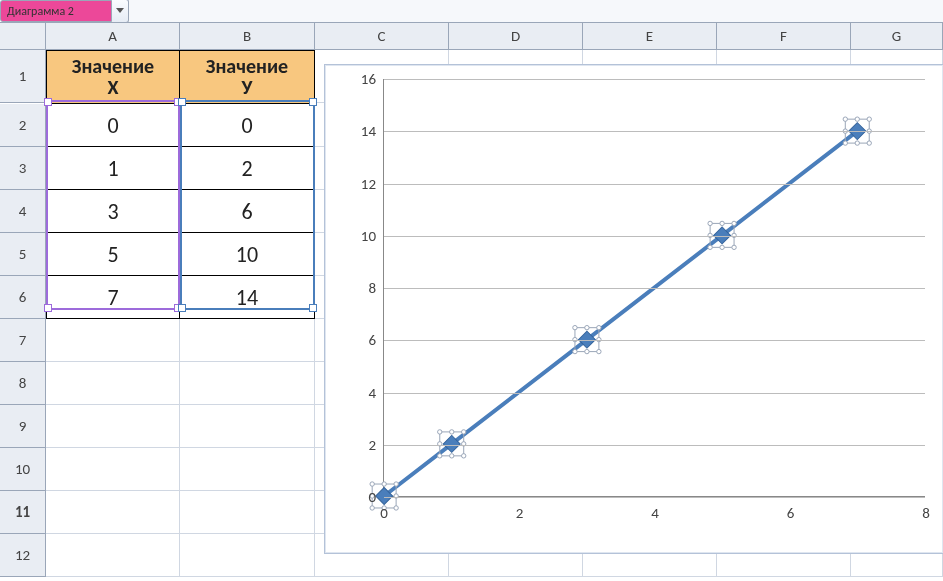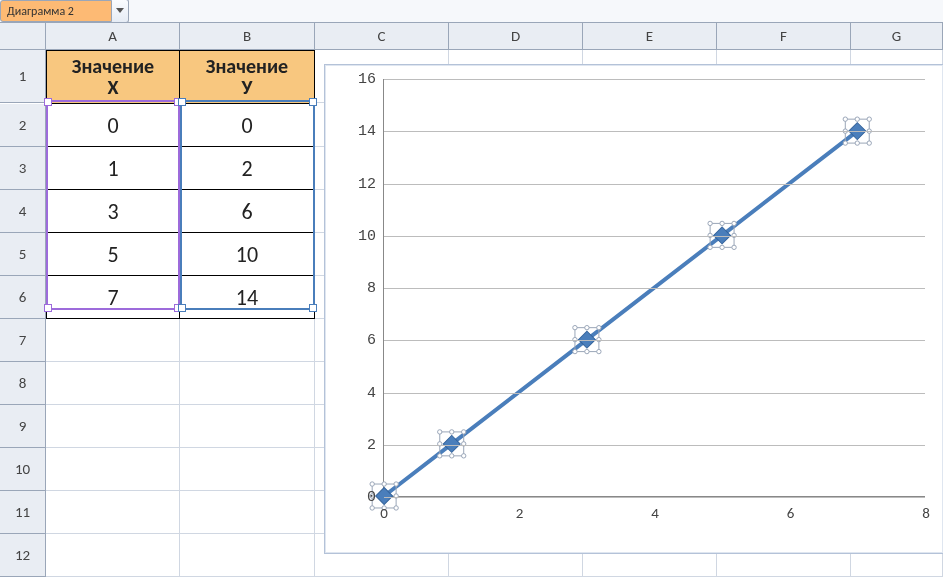--- a/index.html
+++ b/index.html
@@ -13,21 +13,21 @@
     --axis-text:#5a5a5a;
     --selection:#8faadc;
     --nb-bg:#e9edf3;
   }
   html,body{margin:0;padding:0;font-family:Calibri,Arial,sans-serif;background:#fff;color:#222;}
   .app{position:relative;width:943px;height:581px;overflow:hidden;}
 
   
   .fbar{display:flex;align-items:stretch;height:22px;border-bottom:1px solid var(--grid-border-strong);font-size:12px;background:#f6f8fb;}
   .namebox{display:flex;align-items:center;height:100%;}
-  .namebox input{width:98px;height:20px;border:1px solid var(--grid-border-strong);border-radius:3px 0 0 3px;padding:0 6px;font:12px Calibri,Arial,sans-serif;color:#333;background:#fdba74;outline:none;}
+  .namebox input{width:98px;height:20px;border:1px solid var(--grid-border-strong);border-radius:3px 0 0 3px;padding:0 6px;font:12px Calibri,Arial,sans-serif;color:#333;background:#ec4899;outline:none;}
   .nb-dd{width:16px;height:22px;border:1px solid var(--grid-border-strong);border-left:none;border-radius:0 3px 3px 0;background:linear-gradient(#fafcff,#e6ecf5);display:flex;align-items:center;justify-content:center;cursor:pointer;}
   .nb-dd svg{display:block;}
   .fx-wrap{display:flex;align-items:center;margin-left:8px;flex:1;}
   .fx-btn{width:22px;height:20px;border:1px solid var(--grid-border-strong);border-radius:3px;background:linear-gradient(#fafcff,#e6ecf5);font:italic 11px "Times New Roman",serif;color:#555;display:flex;align-items:center;justify-content:center;cursor:pointer;margin-right:6px;}
   .formula{flex:1;font:12px Consolas,Calibri,Arial,sans-serif;color:#222;padding-top:3px;}
 
   
   .sheet{position:relative;display:grid;grid-template-columns:46px 134px 135px 134px 134px 134px 134px 92px;}
   .colhdr,.rowhdr,.corner{background:var(--nb-bg);border-right:1px solid var(--grid-border-strong);border-bottom:1px solid var(--grid-border-strong);font-size:15px;color:#444;display:flex;align-items:center;justify-content:center;}
   .corner{background:var(--nb-bg);}
@@ -43,21 +43,21 @@
   
   .range-a, .range-b{position:absolute;pointer-events:none;box-sizing:border-box;}
   .range-a{border:2px solid #9d6bdb;}
   .range-b{border:2px solid #4a7ebb;}
   .handle{position:absolute;width:6px;height:6px;background:#fff;border:1px solid currentColor;}
 
   
   .chart{position:absolute;left:324px;top:64px;width:618px;height:488px;border:1px solid #b4c2d8;background:#fff;box-shadow:0 0 0 1px #dfe6f0 inset;}
   .plot{position:absolute;left:58px;top:14px;right:18px;bottom:56px;border-left:1px solid #888;border-bottom:1px solid #888;}
   .gridline{position:absolute;left:0;right:0;border-top:1px solid var(--chart-grid);}
-  .ticky{position:absolute;right:100%;margin-right:8px;font-size:15px;color:#444;transform:translateY(-50%);font-family:Liberation Mono, monospace;}
+  .ticky{position:absolute;right:100%;margin-right:8px;font-size:15px;color:#444;transform:translateY(-50%);}
   .tickx{position:absolute;top:100%;margin-top:8px;font-size:15px;color:#444;transform:translateX(-50%);}
   svg.series{position:absolute;left:0;top:0;width:100%;height:100%;overflow:visible;}
   .marker{fill:var(--marker-blue);stroke:#34639b;stroke-width:1;}
   .marker-sel{fill:none;stroke:#9aa6b8;stroke-width:1;}
   .marker-handle{fill:#fff;stroke:#9aa6b8;stroke-width:1;}
 </style>
 </head>
 <body>
 <div class="app">
 
@@ -160,21 +160,21 @@
       <div class="cell empty" style="height: 42px;"></div>
       <div class="cell empty" style="height: 42px;"></div>
       <div class="rowhdr" style="height: 42px;">10</div>
       <div class="cell empty" style="height: 42px;"></div>
       <div class="cell empty" style="height: 42px;"></div>
       <div class="cell empty" style="height: 42px;"></div>
       <div class="cell empty" style="height: 42px;"></div>
       <div class="cell empty" style="height: 42px;"></div>
       <div class="cell empty" style="height: 42px;"></div>
       <div class="cell empty" style="height: 42px;"></div>
-      <div class="rowhdr" style="height: 42px;">11</div>
+      <div class="rowhdr" style="height: 42px; font-weight: bold;">11</div>
       <div class="cell empty" style="height: 42px;"></div>
       <div class="cell empty" style="height: 42px;"></div>
       <div class="cell empty" style="height: 42px;"></div>
       <div class="cell empty" style="height: 42px;"></div>
       <div class="cell empty" style="height: 42px;"></div>
       <div class="cell empty" style="height: 42px;"></div>
       <div class="cell empty" style="height: 42px;"></div>
       <div class="rowhdr" style="height: 42px;">12</div>
       <div class="cell empty" style="height: 42px;"></div>
       <div class="cell empty" style="height: 42px;"></div>

